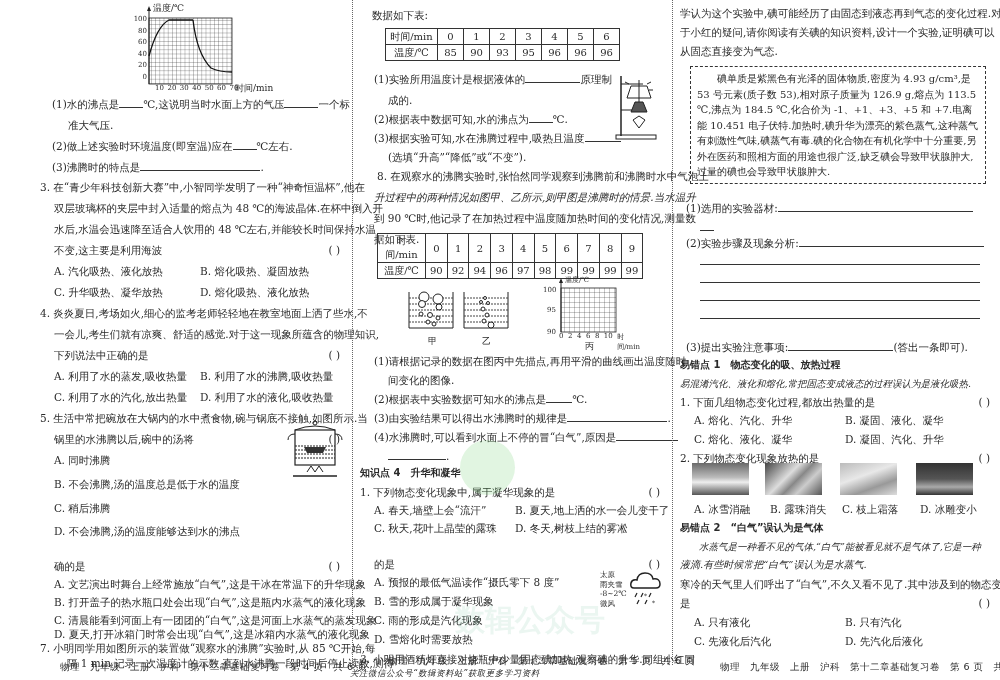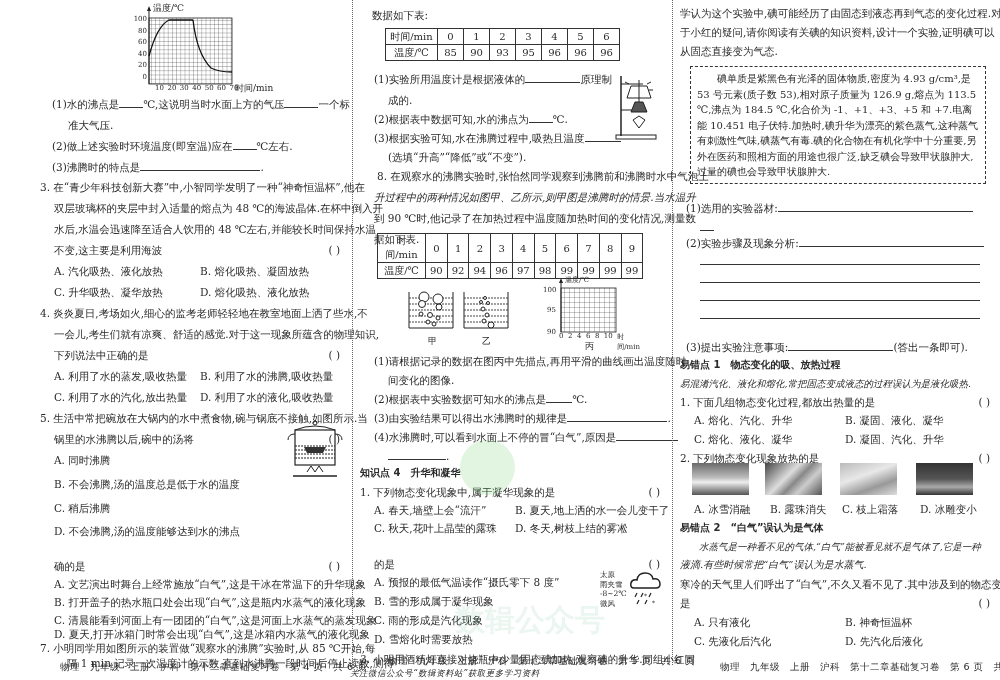--- a/index.html
+++ b/index.html
@@ -388,18 +388,18 @@
   <div class="line" style="top:502px;left:90px;text-align:center;">B. 露珠消失</div>
   <div class="line" style="top:502px;left:162px;">C. 枝上霜落</div>
   <div class="line" style="top:502px;left:240px;">D. 冰雕变小</div>
 
   <div class="line sec-title" style="top:521px;left:0;">易错点 2　“白气”误认为是气体</div>
   <div class="line" style="top:540px;left:0;font-style:italic;font-size:9.5px;">　　水蒸气是一种看不见的气体,“白气”能被看见就不是气体了,它是一种</div>
   <div class="line" style="top:558px;left:0;font-style:italic;font-size:10px;">液滴.有些时候常把“白气”误认为是水蒸气.</div>
   <div class="line" style="top:577px;left:0;">寒冷的天气里人们呼出了“白气”,不久又看不见了.其中涉及到的物态变化</div>
   <div class="line" style="top:596px;width:310px;"><span>是</span><span class="bracket">(    )</span></div>
   <div class="line" style="top:615px;left:14px;">A. 只有液化</div>
-  <div class="line" style="top:615px;left:165px;">B. 神奇恒温杯</div>
+  <div class="line" style="top:615px;left:165px;">B. 只有汽化</div>
   <div class="line" style="top:634px;left:14px;">C. 先液化后汽化</div>
   <div class="line" style="top:634px;left:165px;">D. 先汽化后液化</div>
 
   <div class="footer" style="left:40px;">物理　九年级　上册　沪科　第十二章基础复习卷　第 6 页　共 6 页</div>
 </div>
 
 </body></html>

